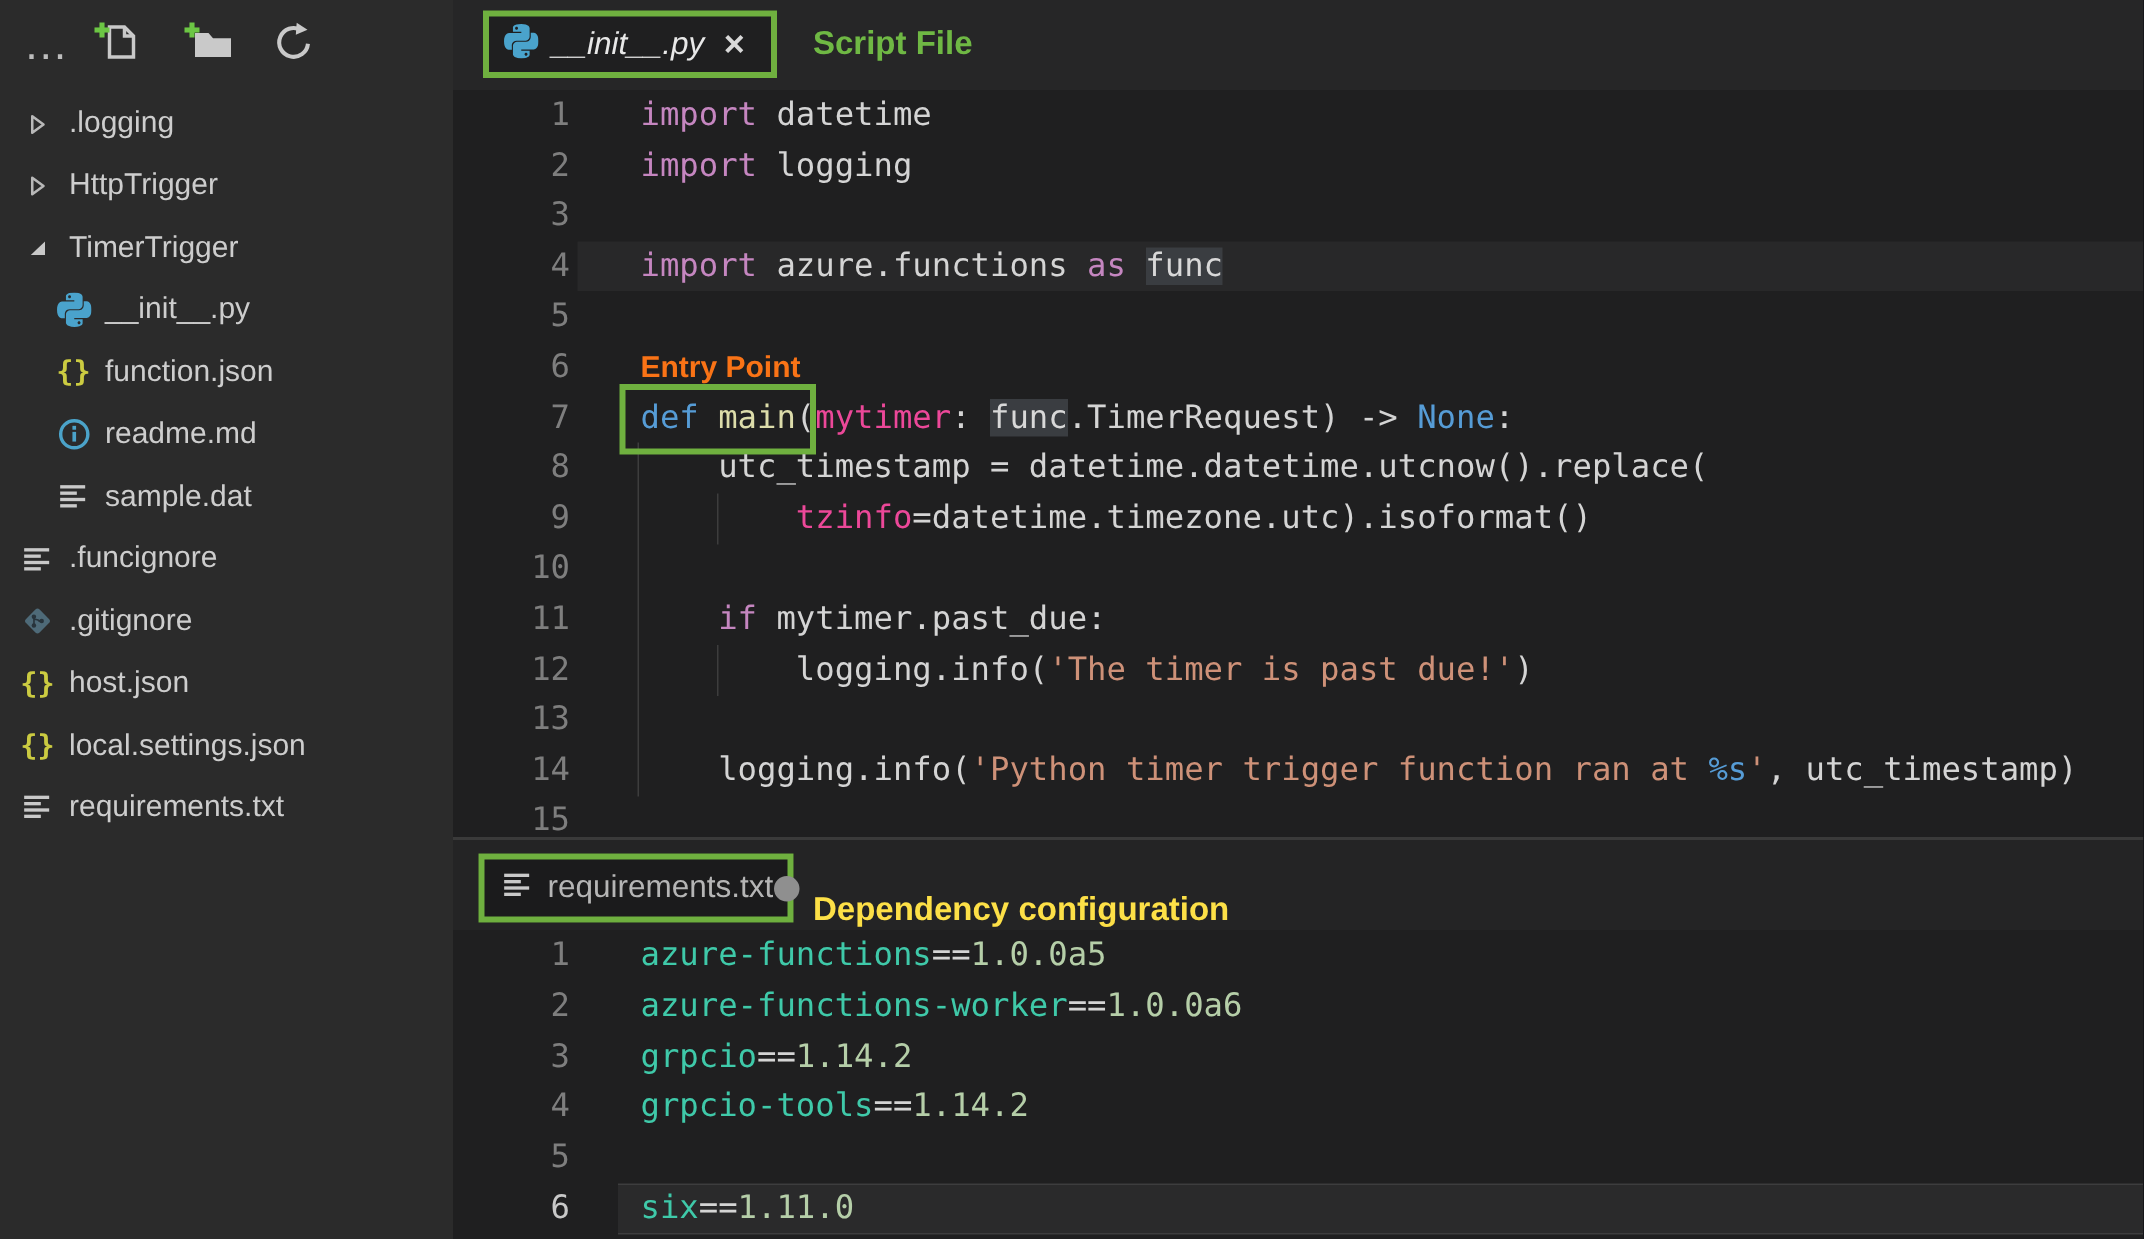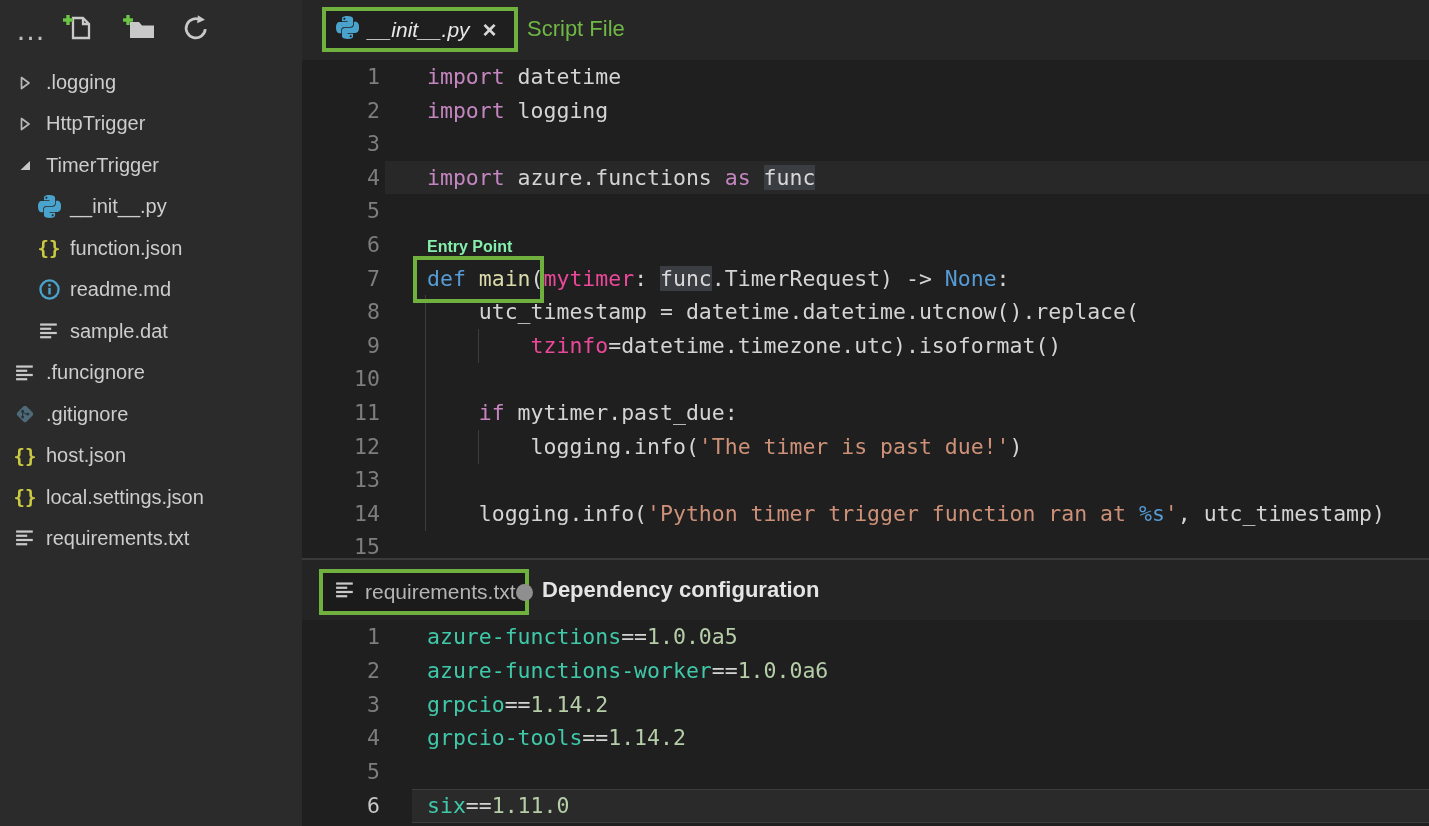--- a/index.html
+++ b/index.html
@@ -26,55 +26,55 @@
   .folder .lbl{left:46px;}
   .ic-braces{color:#cbcb41;font-family:"DejaVu Sans Mono",monospace;font-weight:bold;font-size:19px;}
 
   
   #editor{position:absolute;left:302px;top:0;width:1127px;height:826px;background:#1f1f20;}
   #tabbar{position:absolute;left:0;top:0;width:1127px;height:60px;background:#262627;}
   #tab-init{position:absolute;left:20px;top:7px;width:196px;height:45px;box-sizing:border-box;
             border:4px solid #6fb03f;background:#1f1f20;display:flex;align-items:center;padding:0 8px 0 10px;cursor:pointer;}
   #tab-init .tab-label{color:#e8e8e8;font-size:21px;font-style:italic;margin-left:9px;white-space:nowrap;}
   #tab-init .close{margin-left:13px;color:#d8d8d8;font-size:24px;font-weight:bold;line-height:20px;cursor:pointer;}
-  #tag-script-file{position:absolute;left:225px;top:0;height:58px;line-height:58px;color:#6fb844;font-size:22px;font-weight:normal;text-align:right;}
+  #tag-script-file{position:absolute;left:240px;top:0;height:58px;line-height:58px;color:#6fb844;font-size:22px;font-weight:bold;text-align:right;}
 
   #code-top{position:absolute;left:0;top:60px;width:1127px;height:498px;overflow:hidden;}
   #code-bottom-wrap{position:absolute;left:0;top:620px;width:1127px;height:206px;overflow:hidden;}
 
   .code-line{position:absolute;left:0;width:1127px;height:34px;white-space:pre;
              font-family:"DejaVu Sans Mono",monospace;font-size:21.5px;line-height:34px;}
   .code-line .num{position:absolute;left:0;top:0;width:78px;text-align:right;color:#7e7e7e;}
   .code-line .num.active{color:#c8c8c8;}
   .code-line .src{position:absolute;left:125px;top:0;}
   .code-line.cur::before{content:"";position:absolute;left:83px;right:0;top:0;bottom:0;background:rgba(255,255,255,0.045);}
   .code-line.cur2::before{content:"";position:absolute;left:110px;right:0;top:0;bottom:0;background:rgba(255,255,255,0.05);
                           border-top:1px solid rgba(255,255,255,0.09);border-bottom:1px solid rgba(255,255,255,0.09);}
   .src span{position:relative;}
   .s-t{color:#d4d4d4;} .s-kw{color:#c586c0;} .s-def{color:#569cd6;} .s-fn{color:#dcdcaa;}
   .s-prm{color:#ec4899;} .s-str{color:#ce9178;} .s-fmt{color:#569cd6;}
   .s-hlw{color:#d8d8d8;background:#3a3d41;}
   .s-pkg{color:#3fc9a9;} .s-op{color:#d4d4d4;} .s-ver{color:#b5cea8;}
-  .s-annot{font-family:"Liberation Sans",sans-serif;color:#86efac;font-size:16px;font-weight:bold;}
+  .s-annot{font-family:"Liberation Sans",sans-serif;color:#f97316;font-size:20px;font-weight:bold;}
 
   .indent-guide{position:absolute;width:1px;background:#3d3d3d;}
   #guide-a{left:123px;top:235px;height:236px;}
   #guide-b1{left:176px;top:269px;height:34px;}
   #guide-b2{left:176px;top:370px;height:34px;}
 
   #box-def-main{position:absolute;left:111px;top:196px;width:131px;height:47px;box-sizing:border-box;
                 border:4px solid #6fb03f;pointer-events:none;}
 
   #divider{position:absolute;left:0;top:558px;width:1127px;height:2px;background:#3a3a3a;}
   #bottom-header{position:absolute;left:0;top:560px;width:1127px;height:60px;background:#242425;}
   #tab-req{position:absolute;left:17px;top:9px;width:210px;height:46px;box-sizing:border-box;
            border:4px solid #6fb03f;background:#1b1b1c;display:flex;align-items:center;padding:0 8px 0 12px;cursor:pointer;}
   #tab-req .tab-label{color:#b5b5b5;font-size:21px;margin-left:10px;white-space:nowrap;}
   #dot-modified{position:absolute;left:214px;top:24px;width:17px;height:17px;border-radius:50%;background:#8f8f8f;z-index:3;}
-  #tag-dep-config{position:absolute;left:240px;top:0;height:60px;line-height:60px;color:#e5e5e5;font-size:22px;font-weight:bold;}
+  #tag-dep-config{position:absolute;left:240px;top:16px;height:60px;line-height:60px;color:#fde047;font-size:22px;font-weight:bold;}
 </style>
 </head>
 <body>
 
 <div id="window">
 
   <div id="sidebar">
     <div id="side-toolbar">
       <div class="tool-btn" id="more-actions">…</div>
       <div class="tool-btn" id="btn-new-file">

